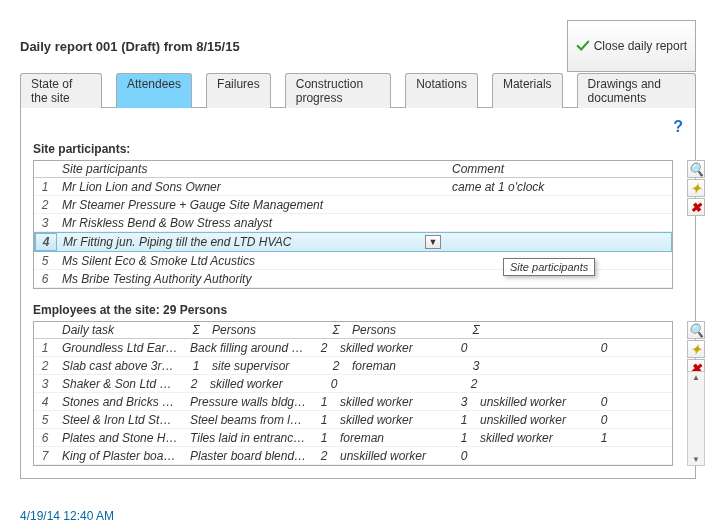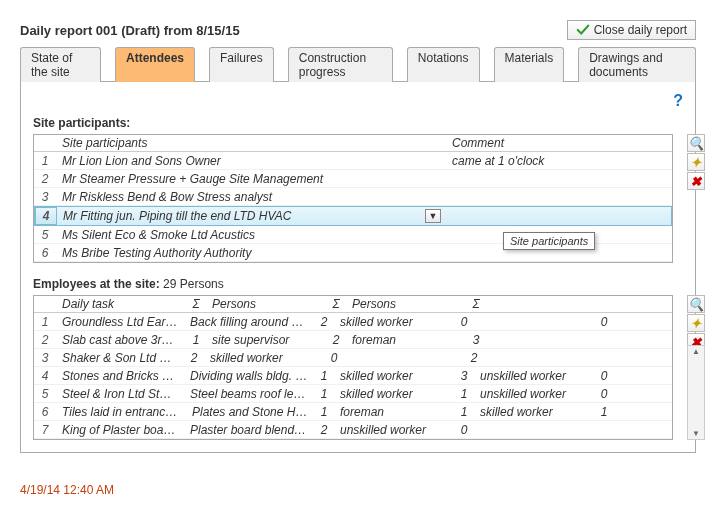--- a/index.html
+++ b/index.html
@@ -9,42 +9,41 @@
     font-family: "Segoe UI", Tahoma, sans-serif;
     font-size: 12px;
     color: #333;
     background: #fff;
     width: 716px;
   }
   .header-row {
     display: flex;
     justify-content: space-between;
     align-items: center;
-    margin-bottom: 6px;
   }
   .title { font-weight: bold; font-size: 13px; }
   .close-btn {
     display: flex; align-items: center; gap: 4px;
-    border: 1px solid #aaa; padding: 2px 8px;
+    border: 1px solid #aaa; padding: 18px 8px;
     background: linear-gradient(#fff,#eee); cursor: pointer;
   }
   .close-btn svg { width: 14px; height: 14px; }
   .tabs { display: flex; gap: 14px; border-bottom: 1px solid #aaa; }
   .tab {
     padding: 3px 10px;
     border: 1px solid #aaa;
     border-bottom: none;
     background: #f0f0f0;
     border-radius: 3px 3px 0 0;
     position: relative;
     top: 1px;
     cursor: pointer;
     font-size: 12px;
   }
-  .tab.active { background: #fdba74; font-weight: bold; }
+  .tab.active { background: #7dd3fc; }
   .panel { border: 1px solid #aaa; border-top: none; padding: 10px 12px 12px; }
   .help { text-align: right; color: #1a6fc4; font-size: 16px; font-weight: bold; cursor: pointer; }
   .section-label { font-weight: bold; margin: 6px 0 4px; }
   .grid-wrap { position: relative; font-style: italic; }
   .grid {
     border: 1px solid #aaa; background: #fff;
     width: 640px;
   }
   .grid-head, .grid-row { display: flex; align-items: center; }
   .grid-head { background: #fff; border-bottom: 1px solid #ccc; }
@@ -89,21 +88,21 @@
     box-shadow: 2px 2px 4px rgba(0,0,0,0.25);
     font-size: 11px;
     z-index: 10;
   }
   .emp-head .cell, .emp-row .cell { border-right: none; }
   .ecol-num { width: 22px; flex: none; text-align: center; color: #555; }
   .ecol-c1 { width: 128px; flex: none; }
   .ecol-c2 { width: 130px; flex: none; }
   .ecol-s  { width: 20px; flex: none; text-align: center; }
   .ecol-p  { width: 120px; flex: none; }
-  .footer { margin-top: 30px; font-size: 12px; color: #c2410c; }
+  .footer { margin-top: 30px; font-size: 12px; color: #0369a1; }
   .scrollhint {
     position: absolute; right: -22px; top: 50px; bottom: 0;
     width: 18px;
     border: 1px solid #ccc; background: #f3f3f3;
   }
   .scrollhint:before, .scrollhint:after {
     content: "▲"; position: absolute; left: 0; right: 0; text-align: center;
     font-size: 8px; color: #666;
   }
   .scrollhint:before { top: 1px; }
@@ -188,21 +187,21 @@
         </div>
       <div class="iconbtn">
           <span style="color:#c00;font-weight:bold;">✖</span>
         </div>
     </div>
     <div class="tooltip" style="top:98px; left:470px;">Site participants</div>
   </div>
 
   <div class="section-label" style="margin-top:14px;">
     <span>Employees at the site:</span>
-    <span style="font-weight:normal;">29 Persons</span>
+    <span style="font-weight:bold;">29 Persons</span>
   </div>
 
   <div class="grid-wrap">
     <div class="grid">
       <div class="grid-head emp-head">
         <div class="cell ecol-num"></div>
         <div class="cell ecol-c2">Daily task</div>
         <div class="cell ecol-s">Σ</div>
         <div class="cell ecol-p">Persons</div>
         <div class="cell ecol-s">Σ</div>
@@ -234,41 +233,41 @@
             <div class="cell ecol-c1">Shaker &amp; Son Ltd  Sc…</div>
             <div class="cell ecol-s">2</div>
             <div class="cell ecol-p">skilled worker</div>
             <div class="cell ecol-s">0</div>
             <div class="cell ecol-p"></div>
             <div class="cell ecol-s">2</div>
           </div>
           <div class="grid-row emp-row">
             <div class="cell ecol-num">4</div>
             <div class="cell ecol-c1">Stones and Bricks Lt…</div>
-            <div class="cell ecol-c2">Dividing walls bldg. …</div>
+            <div class="cell ecol-c2">Pressure walls bldg. …</div>
             <div class="cell ecol-s">1</div>
             <div class="cell ecol-p">skilled worker</div>
             <div class="cell ecol-s">3</div>
             <div class="cell ecol-p">unskilled worker</div>
             <div class="cell ecol-s">0</div>
           </div>
           <div class="grid-row emp-row">
             <div class="cell ecol-num">5</div>
             <div class="cell ecol-c1">Steel &amp; Iron Ltd  Stee…</div>
-            <div class="cell ecol-c2">Steel beams roof lev…</div>
+            <div class="cell ecol-c2">Steel beams from lev…</div>
             <div class="cell ecol-s">1</div>
             <div class="cell ecol-p">skilled worker</div>
             <div class="cell ecol-s">1</div>
             <div class="cell ecol-p">unskilled worker</div>
             <div class="cell ecol-s">0</div>
           </div>
           <div class="grid-row emp-row">
             <div class="cell ecol-num">6</div>
+            <div class="cell ecol-c1">Plates and Stone  He…</div>
             <div class="cell ecol-c2">Tiles laid in entrance…</div>
-            <div class="cell ecol-c1">Plates and Stone  He…</div>
             <div class="cell ecol-s">1</div>
             <div class="cell ecol-p">foreman</div>
             <div class="cell ecol-s">1</div>
             <div class="cell ecol-p">skilled worker</div>
             <div class="cell ecol-s">1</div>
           </div>
           <div class="grid-row emp-row">
             <div class="cell ecol-num">7</div>
             <div class="cell ecol-c1">King of Plaster board…</div>
             <div class="cell ecol-c2">Plaster board blendi…</div>

